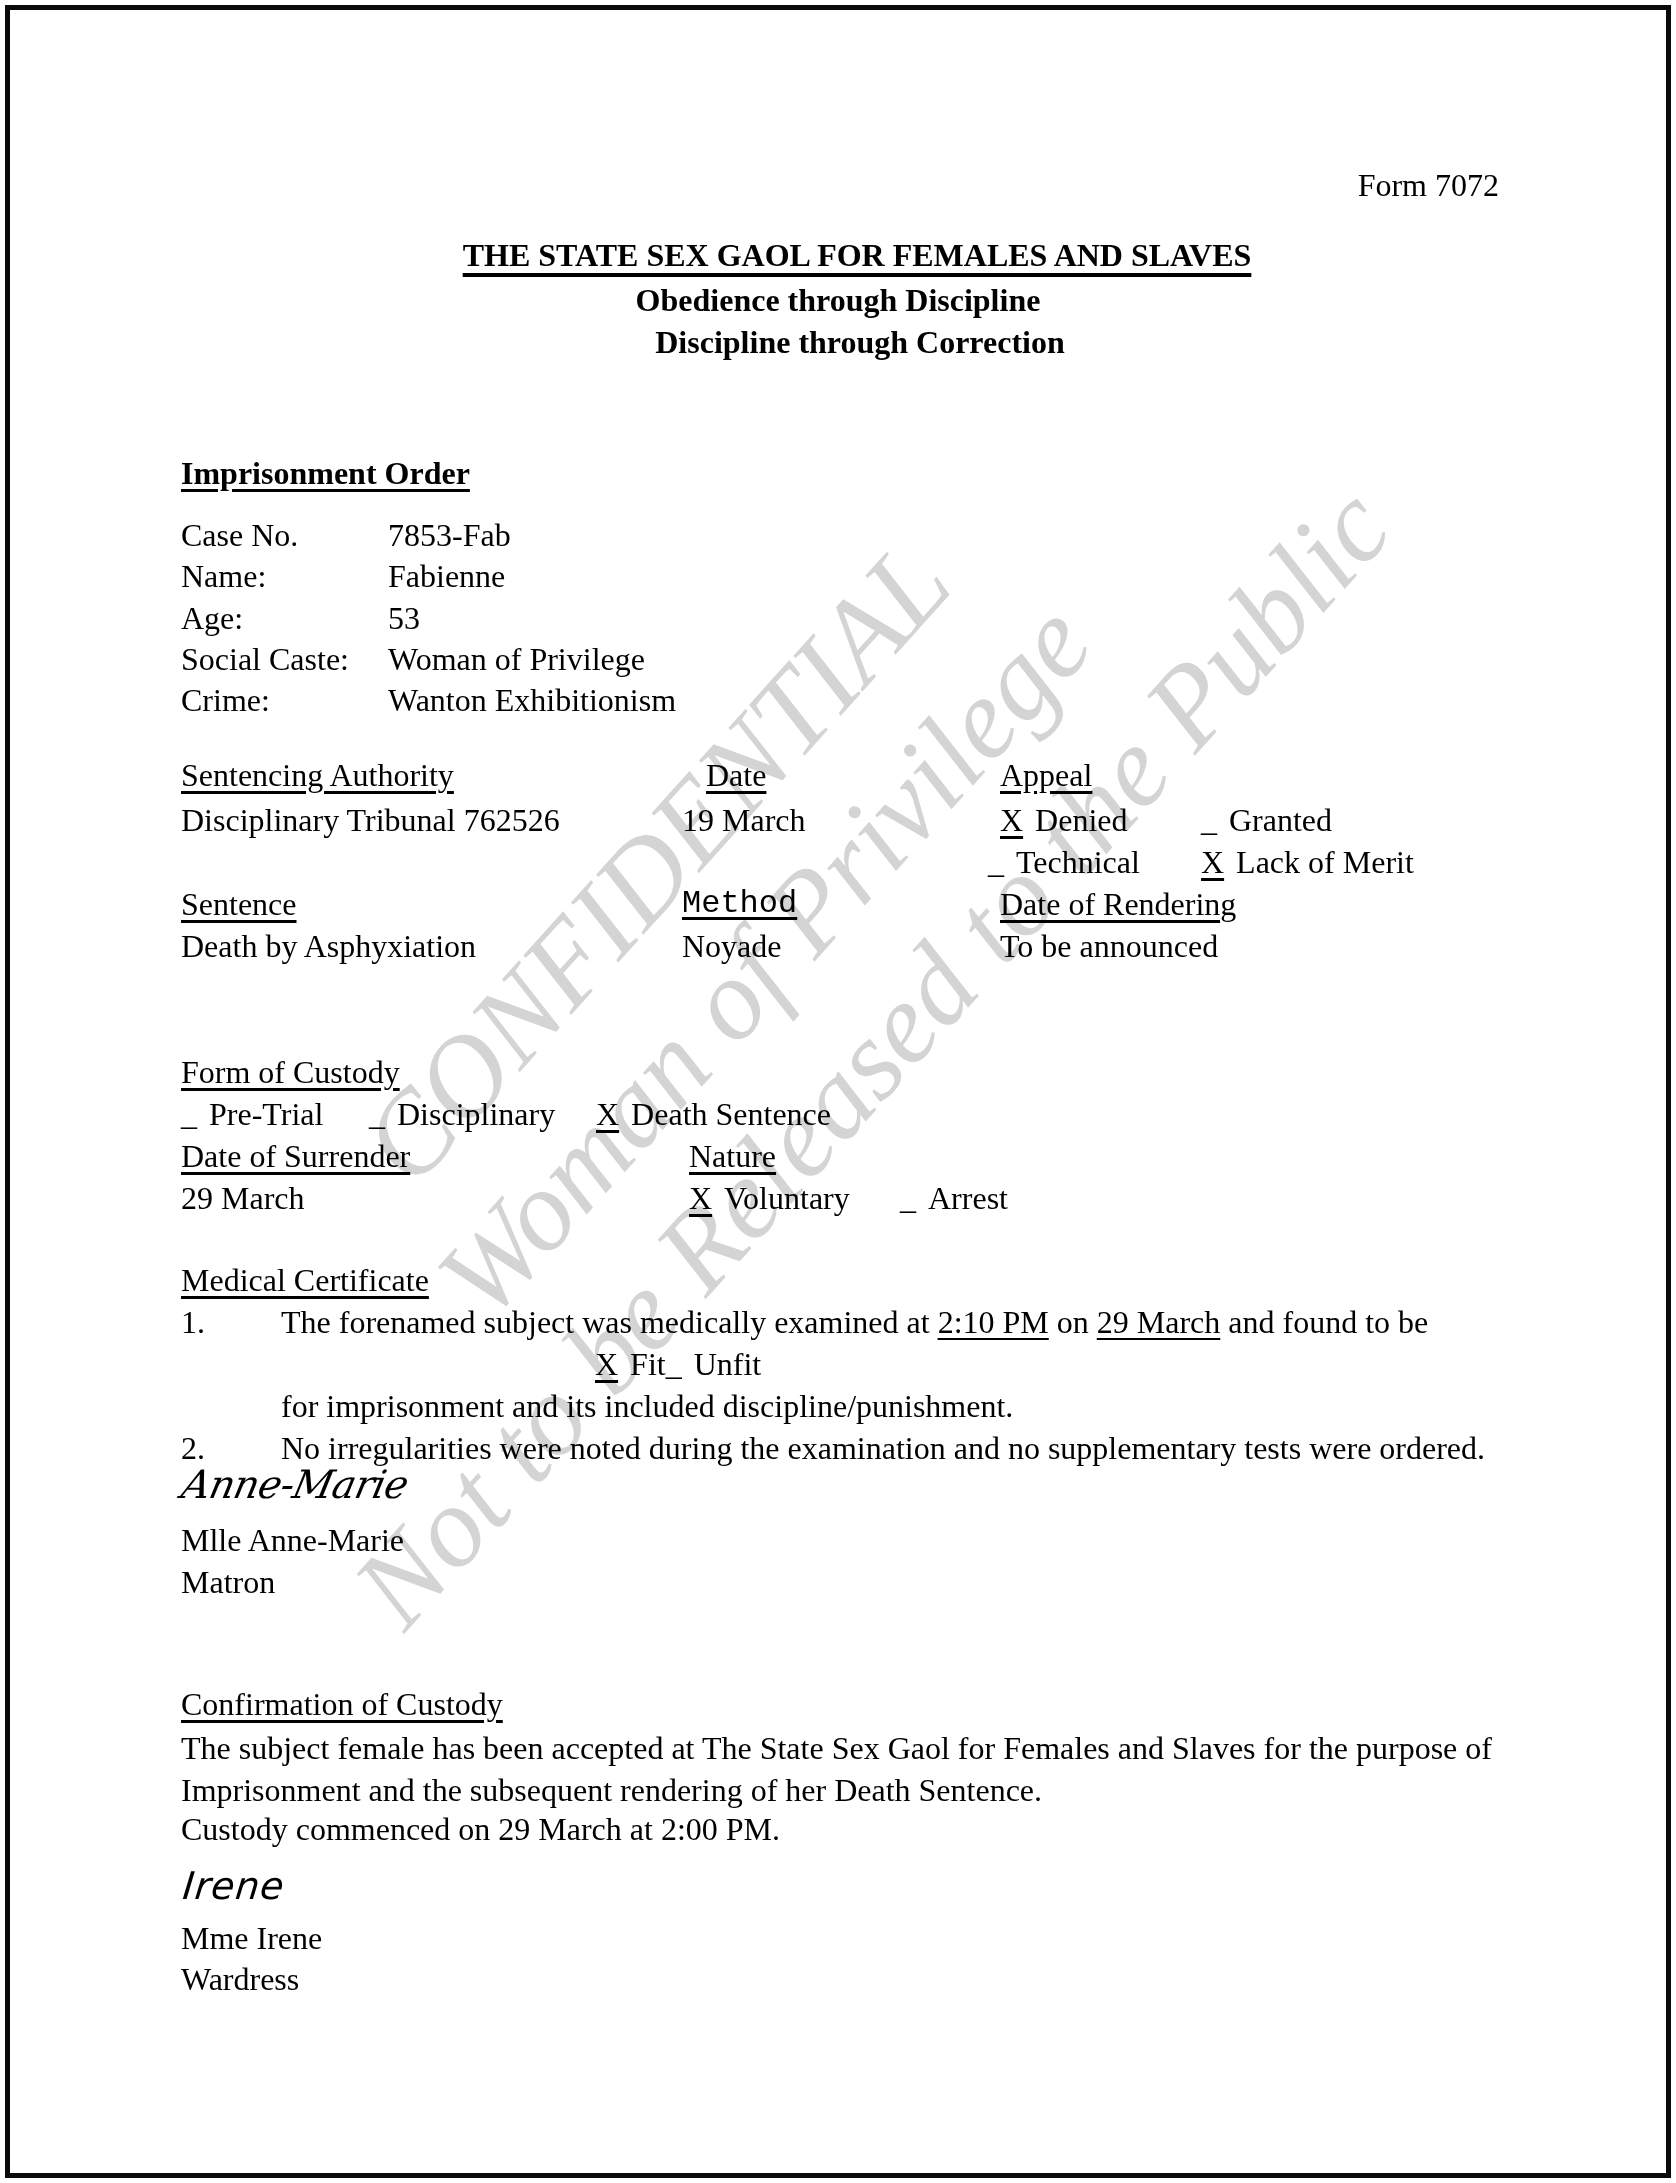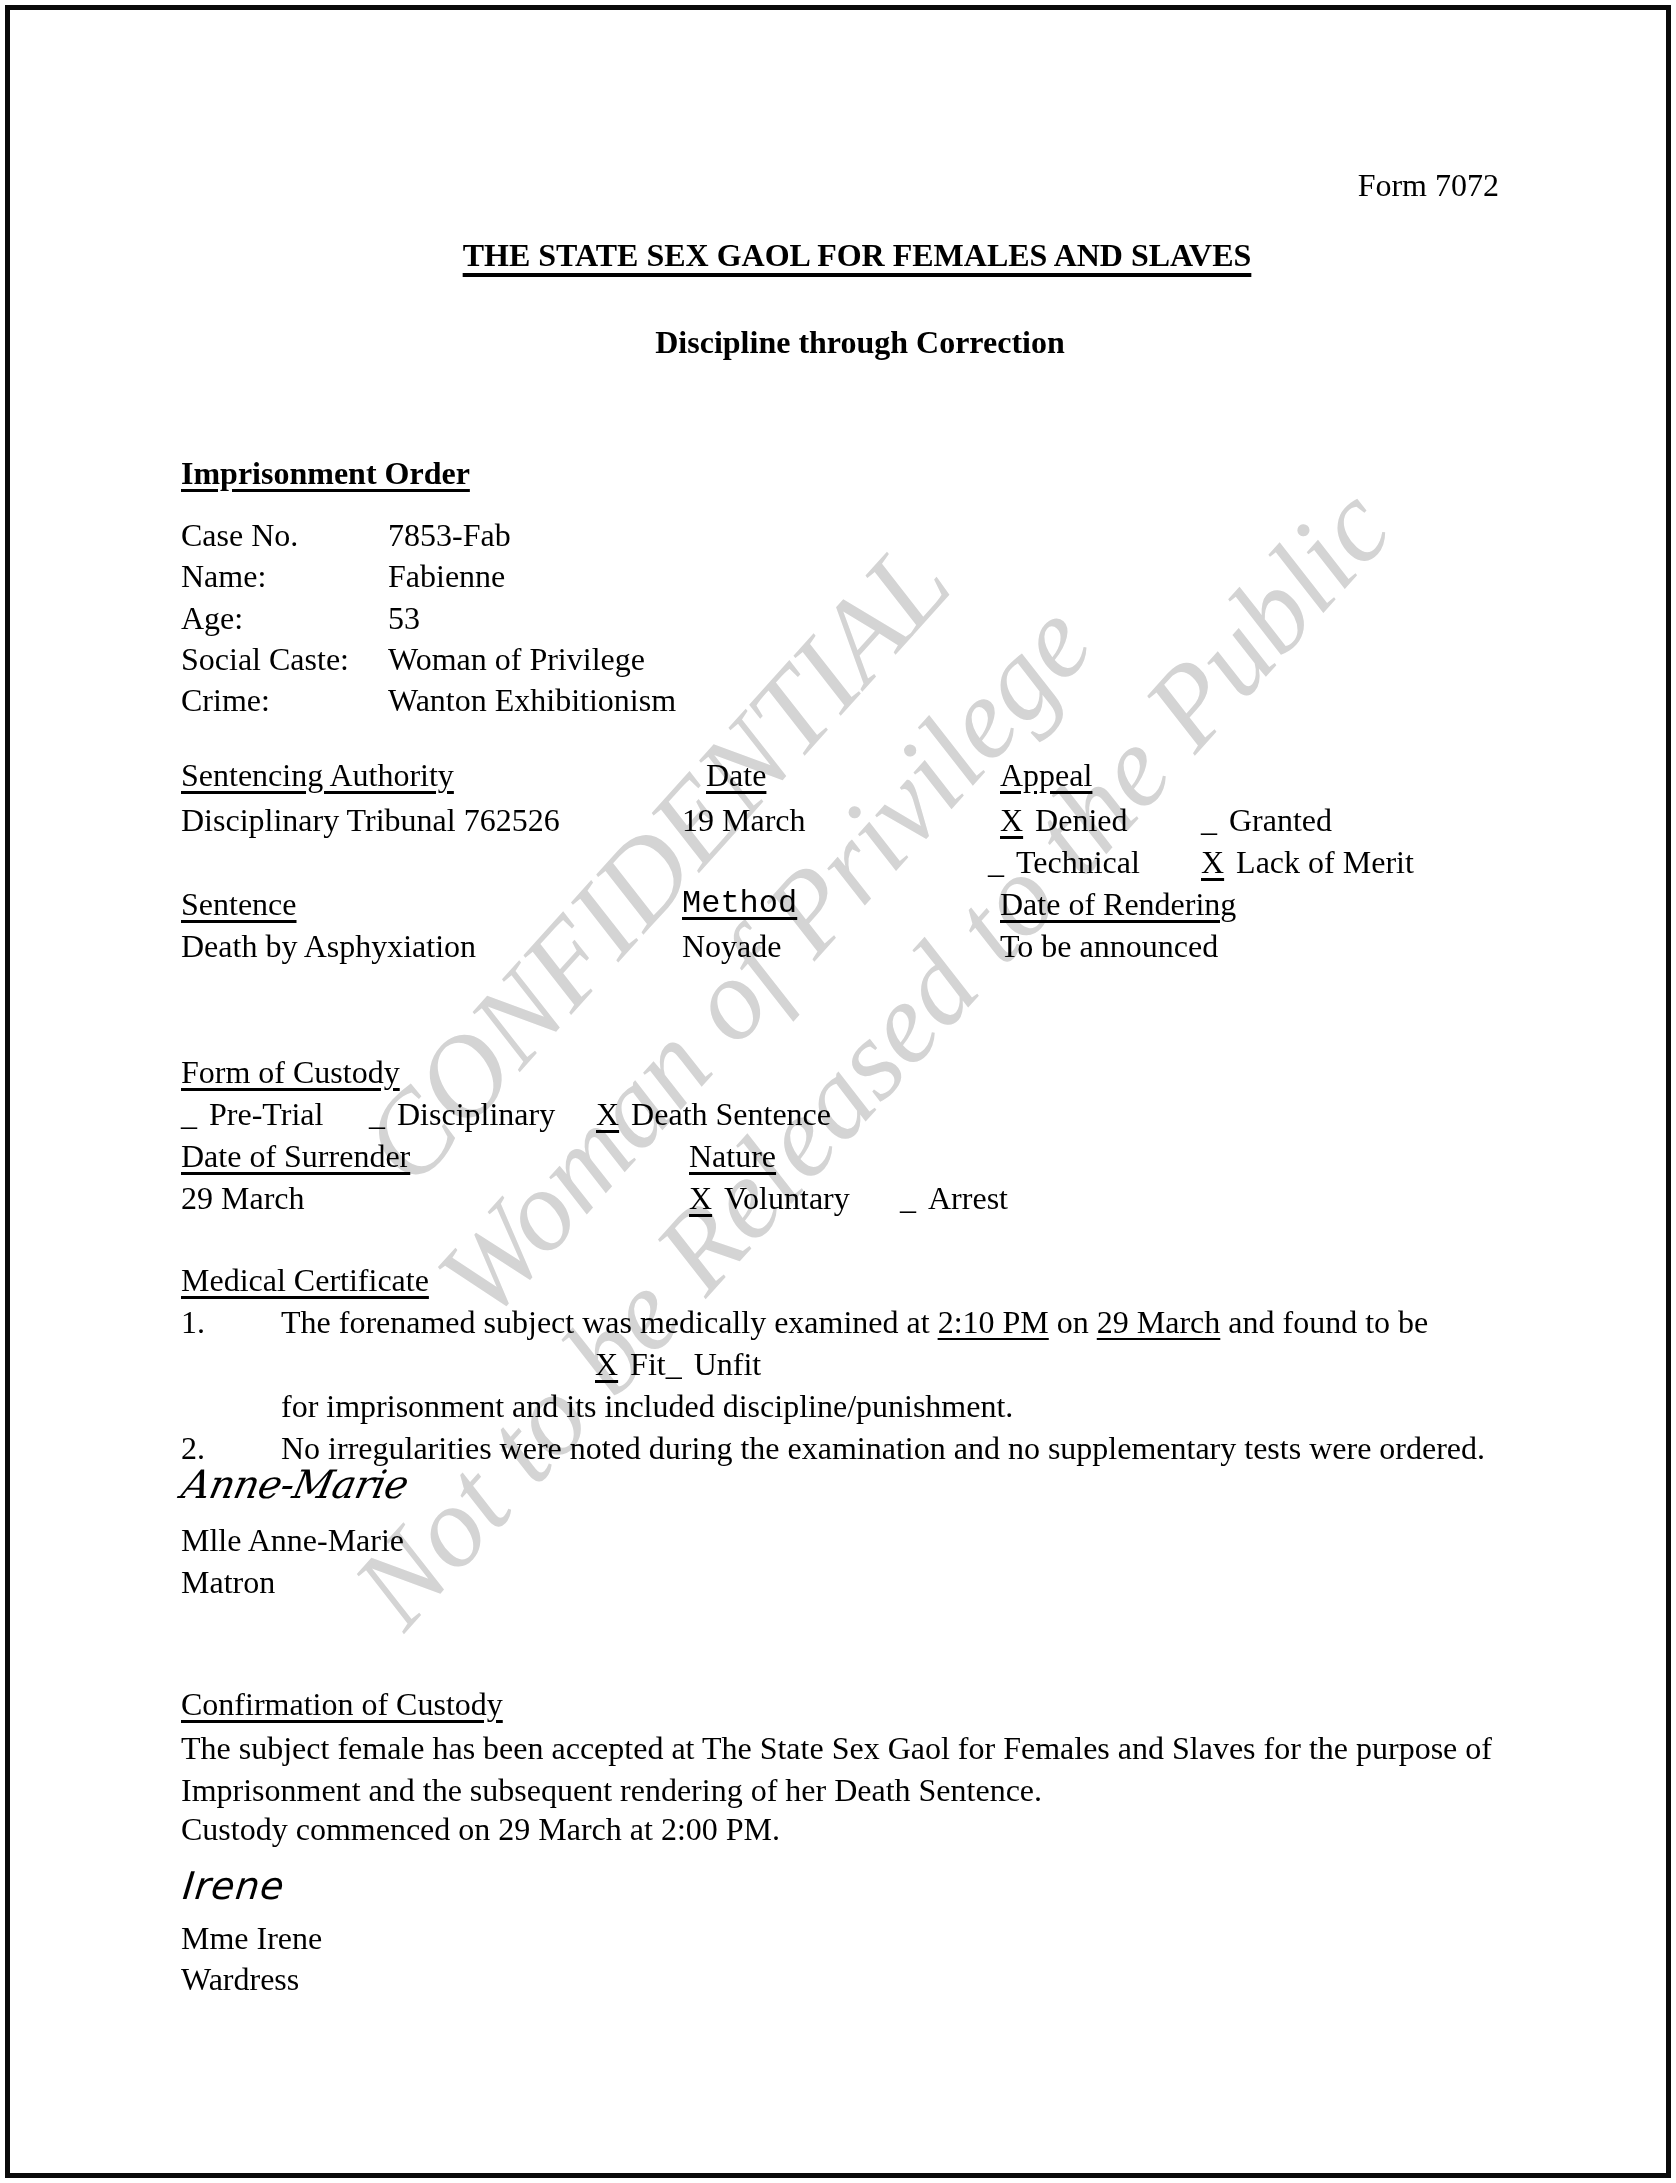--- a/index.html
+++ b/index.html
@@ -88,20 +88,21 @@
   <div class="watermark" style="color: rgb(212, 212, 212); transform: translate(-50%, -50%) rotate(-48deg);">
     <div>CONFIDENTIAL</div>
     <div>Woman of Privilege</div>
     <div>Not to be Released to the Public</div>
   </div>
 
   <span class="abs" style="top:164px; right:177px;">Form 7072</span>
   <div class="abs center" style="top:234px;">
     <span class="b title-u">THE STATE SEX GAOL FOR FEMALES AND SLAVES</span>
   </div>
+  <div class="abs center b" style="top:279px;">Obedience through Discipline</div>
   <div class="abs center b" style="top:321px;padding-left:22px;">Discipline through Correction</div>
 
   <span class="abs b u" style="top:452px; left:181px;">Imprisonment Order</span>
 
   <span class="abs" style="top:514px; left:181px;">Case No.</span>
   <span class="abs" style="top:514px; left:388px;">7853-Fab</span>
   <span class="abs" style="top:555px; left:181px;">Name:</span>
   <span class="abs" style="top:555px; left:388px;">Fabienne</span>
   <span class="abs" style="top:597px; left:181px;">Age:</span>
   <span class="abs" style="top:597px; left:388px;">53</span>

